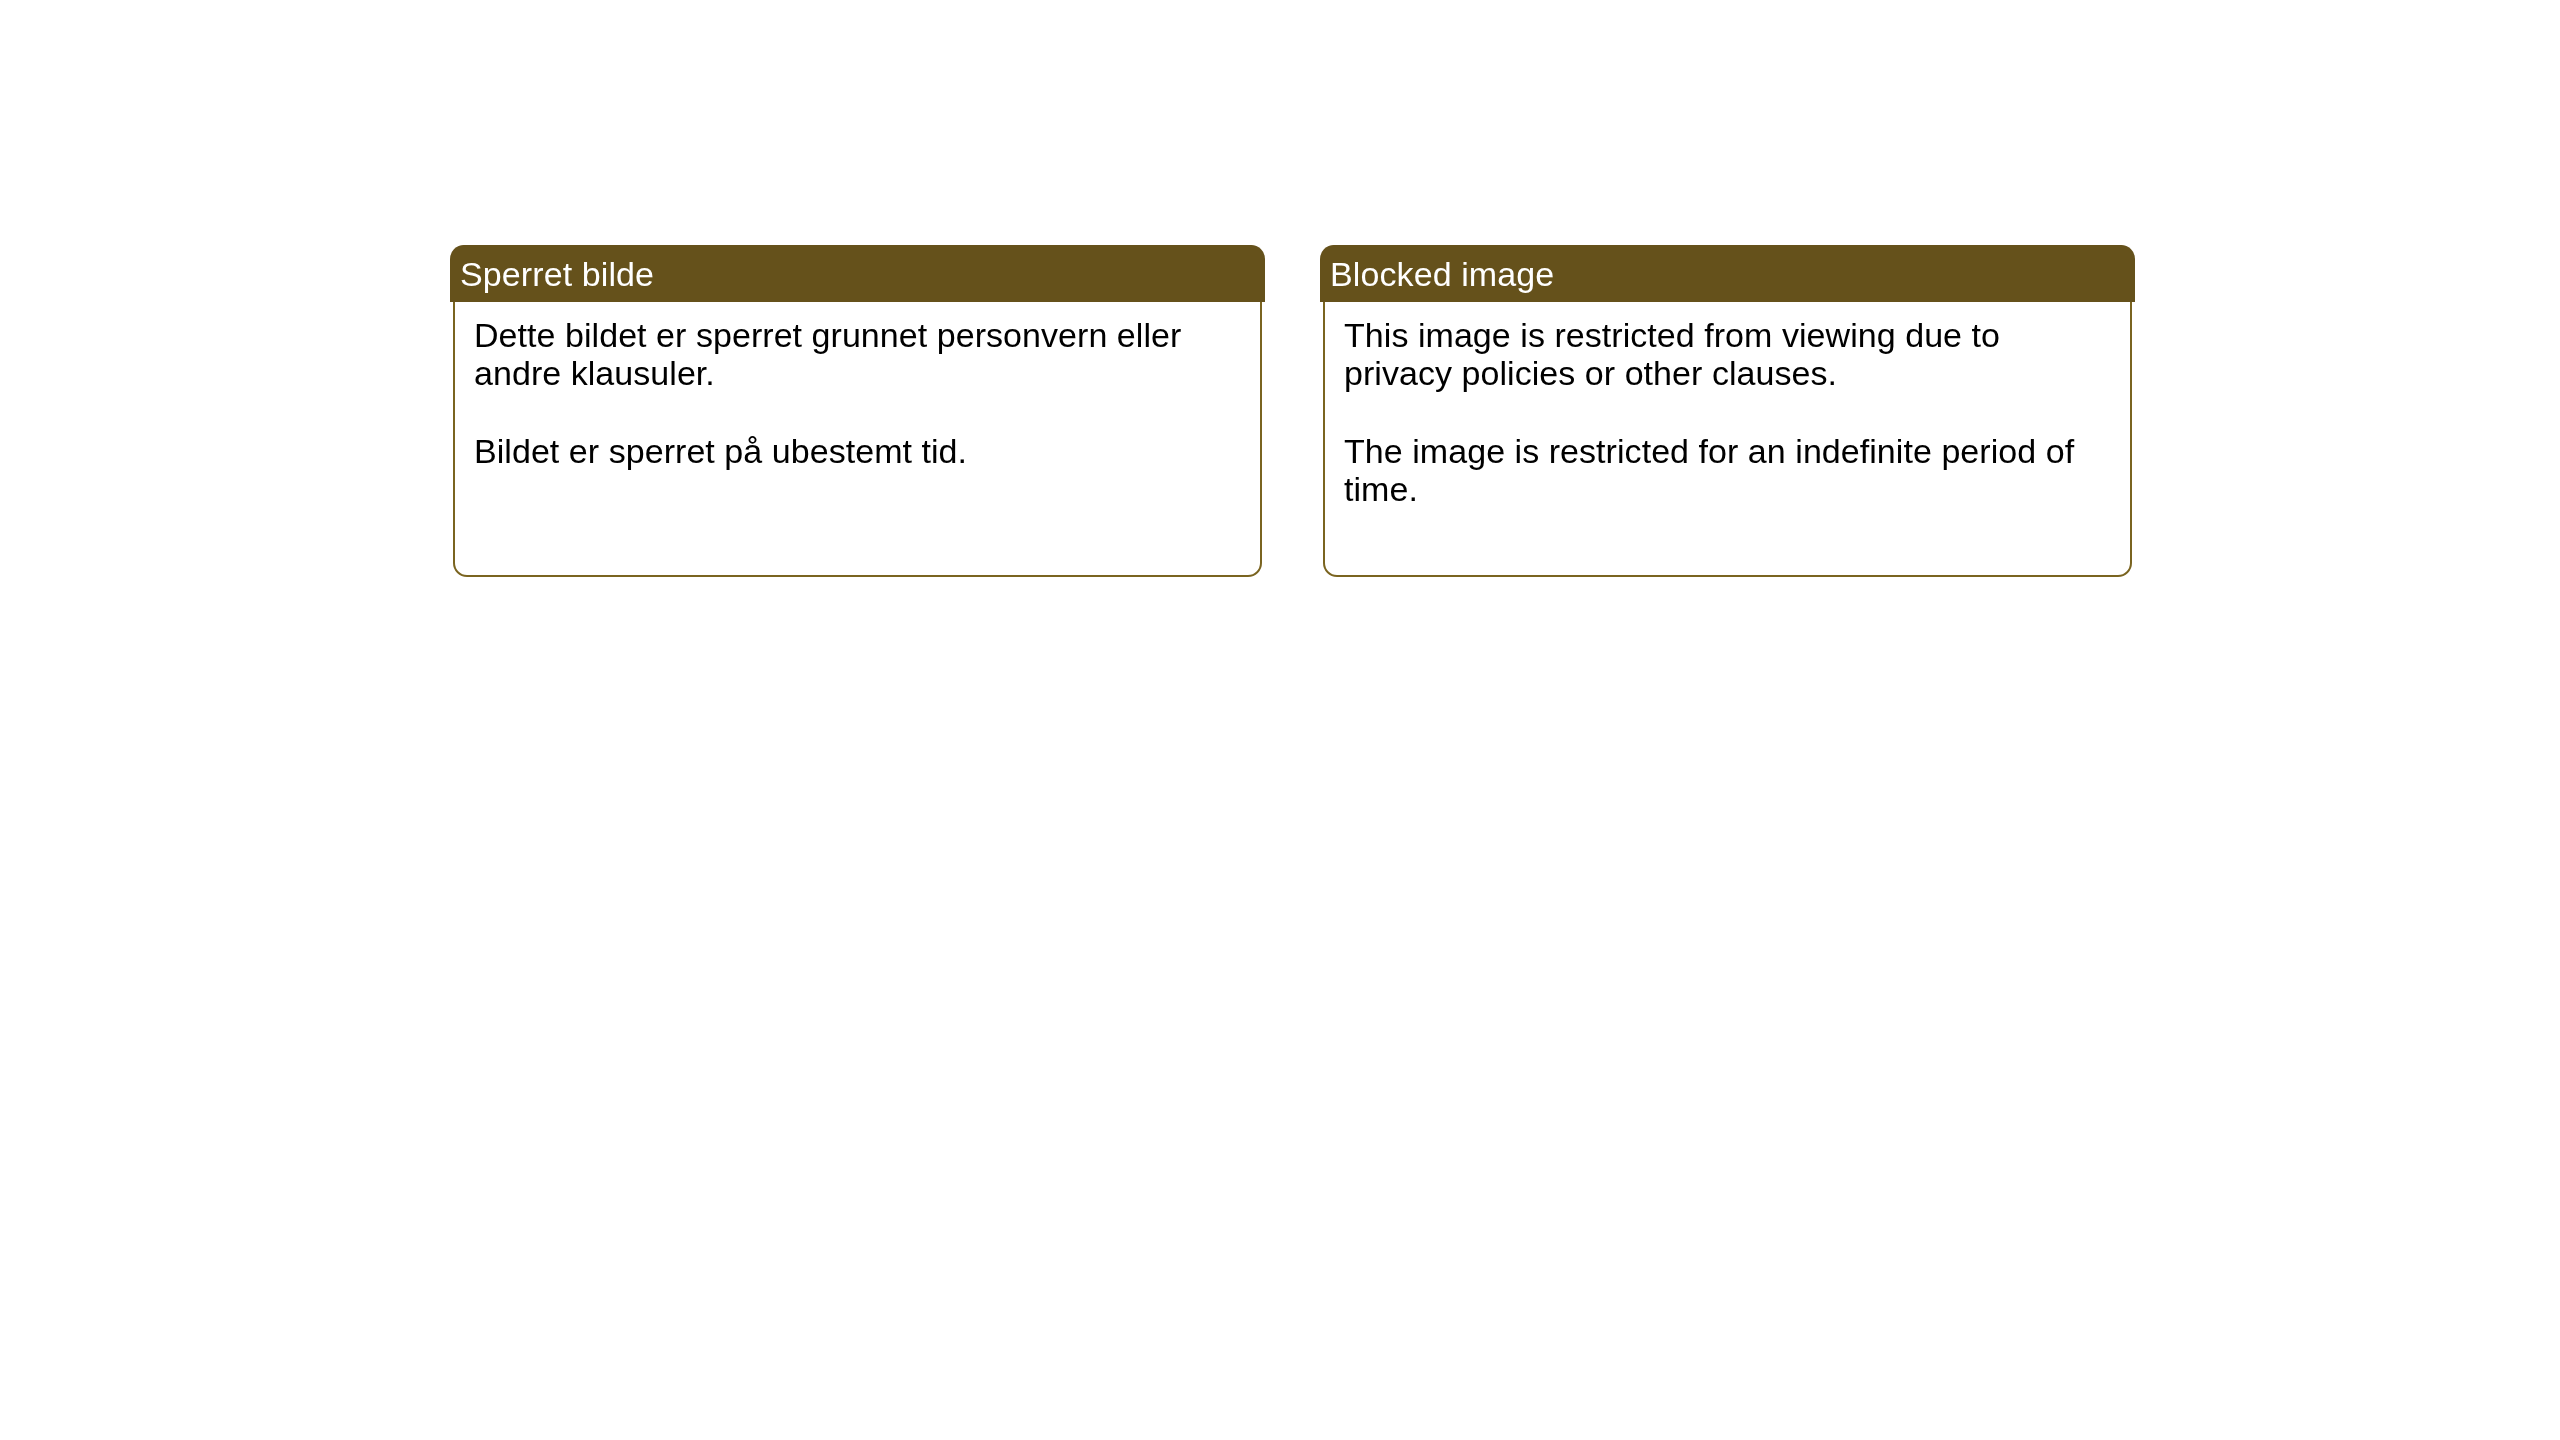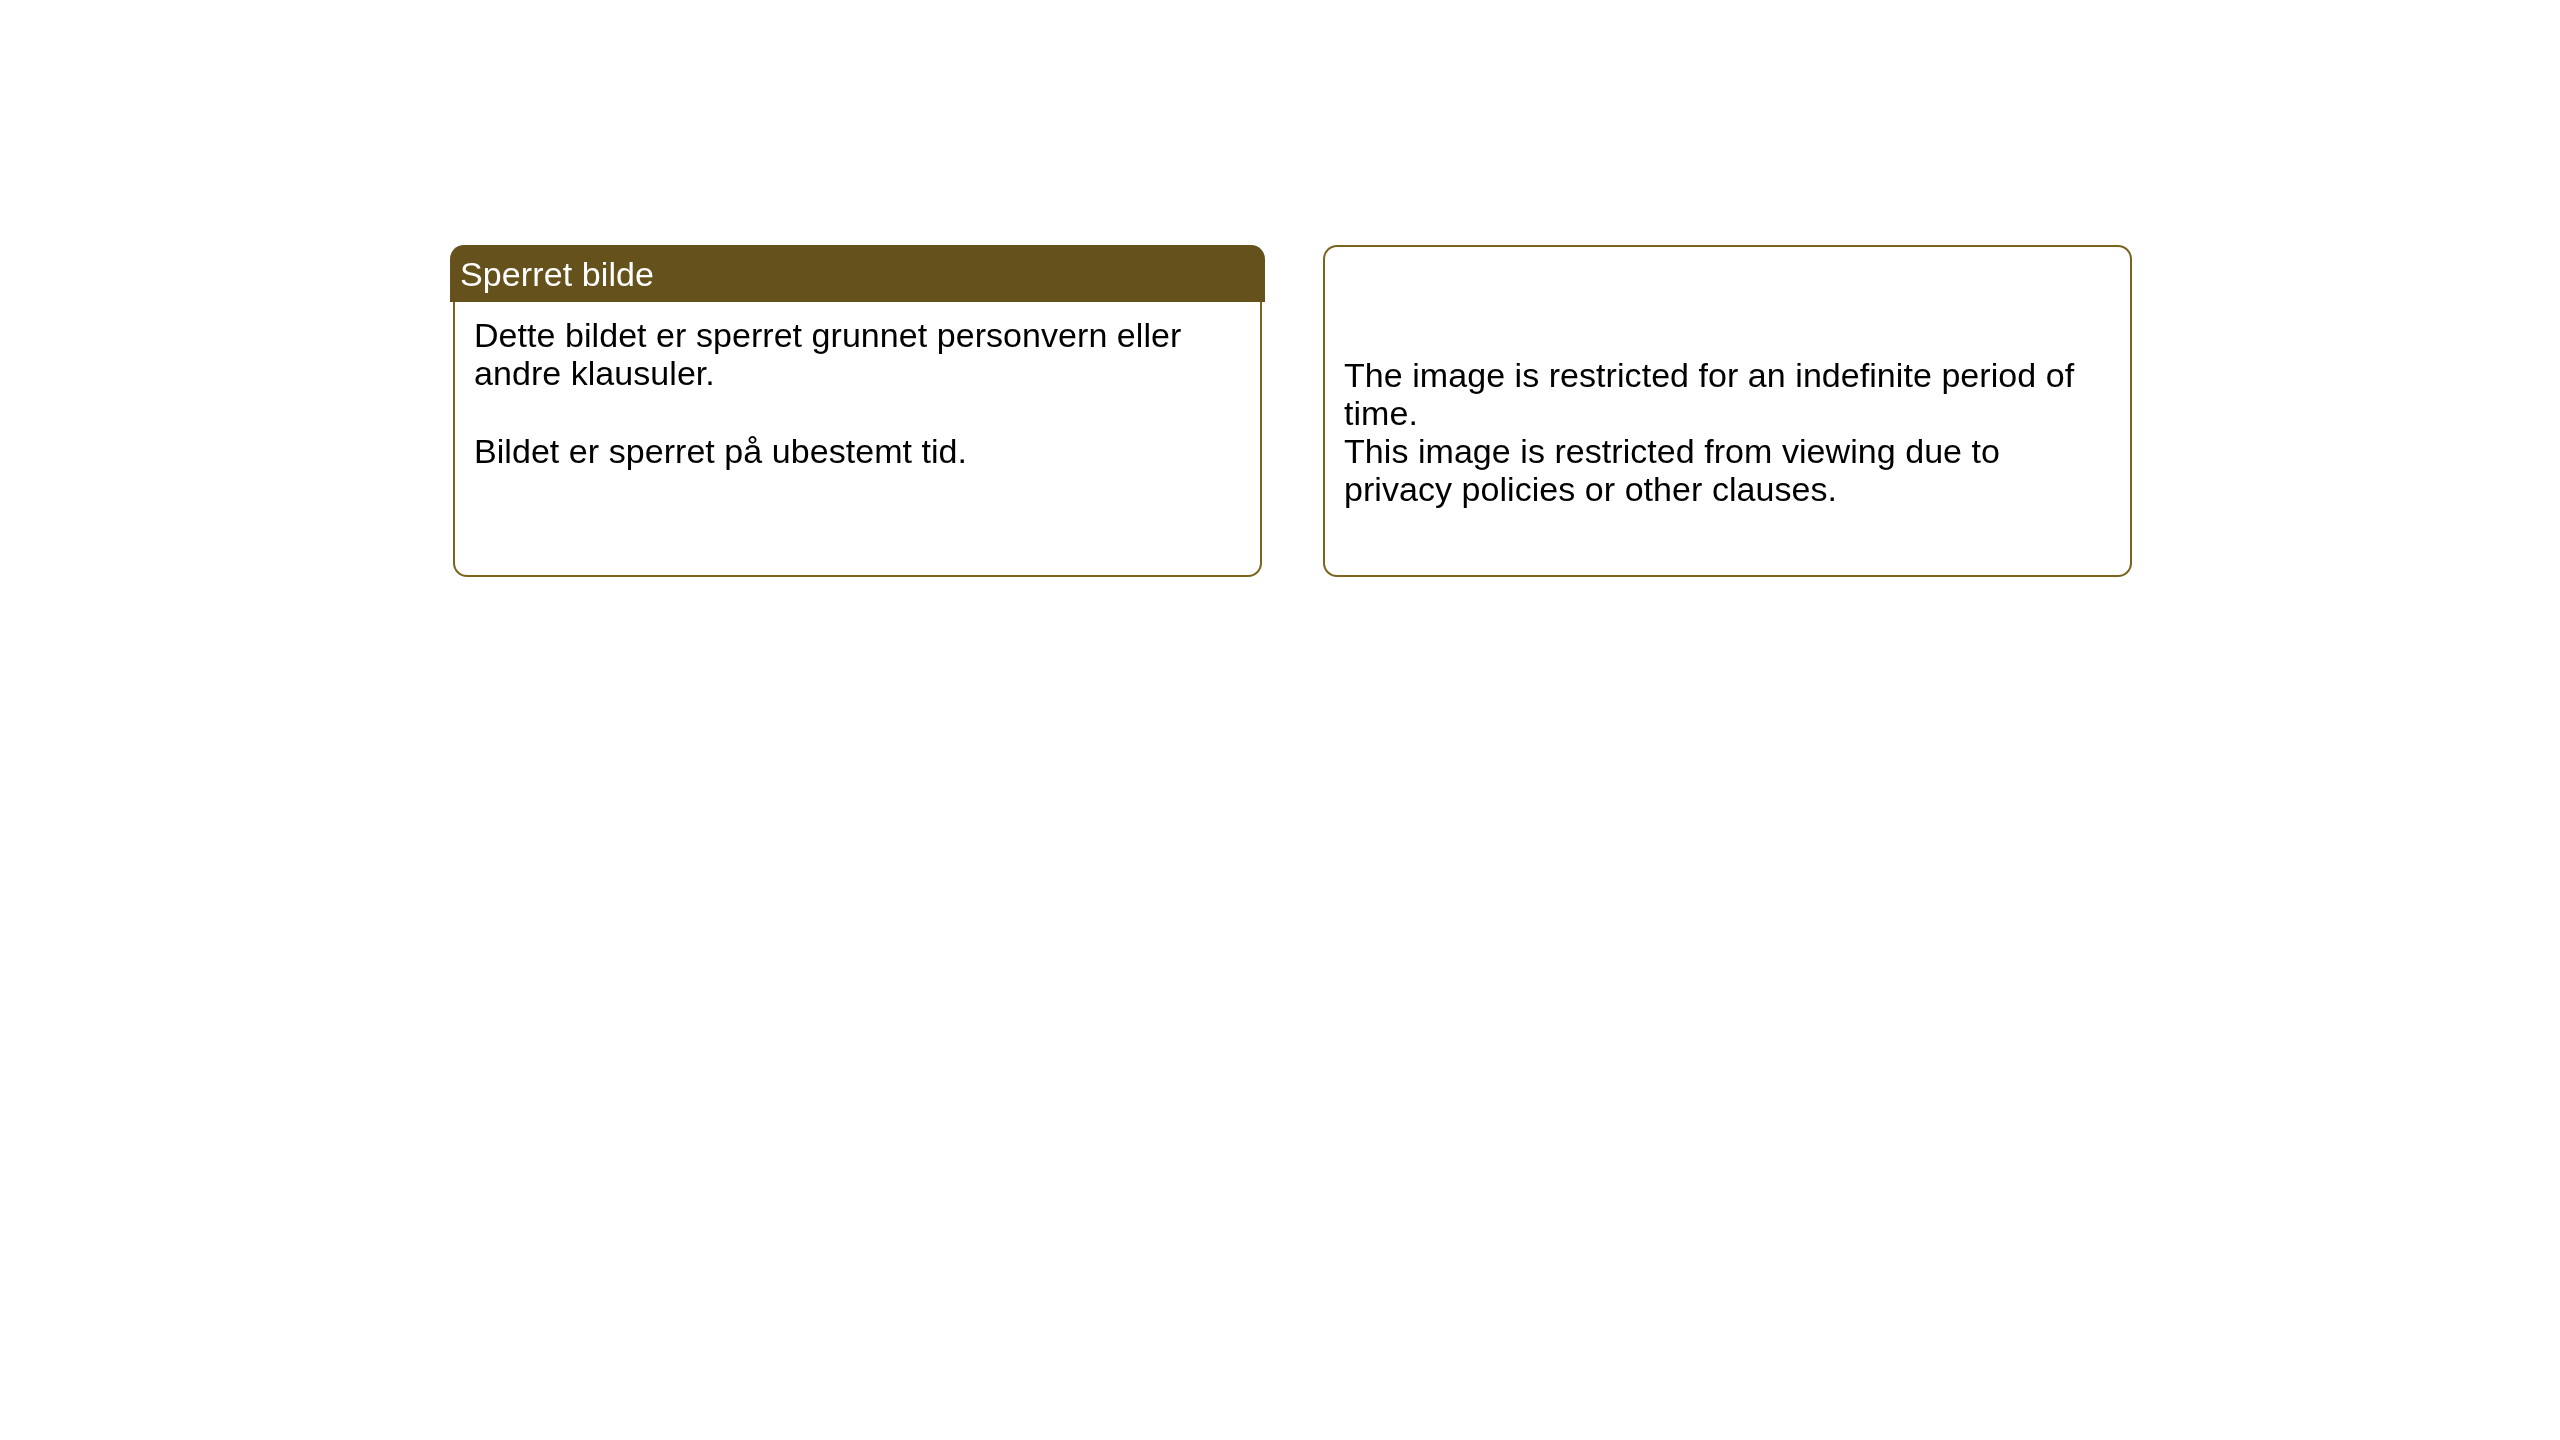--- a/index.html
+++ b/index.html
@@ -104,19 +104,22 @@
       <span class="panel-title">Sperret bilde</span>
     </div>
     <div class="panel-content">
       <p class="panel-paragraph first-paragraph">Dette bildet er sperret grunnet personvern eller andre klausuler.</p>
       <p class="panel-paragraph second-paragraph">Bildet er sperret på ubestemt tid.</p>
     </div>
   </div>
 
   <div class="notice-panel panel-right">
     <div class="panel-body"></div>
+    <div class="panel-header">
+      <span class="panel-title">Blocked image</span>
+    </div>
     <div class="panel-content">
+      <p class="panel-paragraph first-paragraph">This image is restricted from viewing due to privacy policies or other clauses.</p>
       <p class="panel-paragraph second-paragraph">The image is restricted for an indefinite period of time.</p>
-      <p class="panel-paragraph first-paragraph">This image is restricted from viewing due to privacy policies or other clauses.</p>
     </div>
   </div>
 
 </div>
 
 </body></html>

